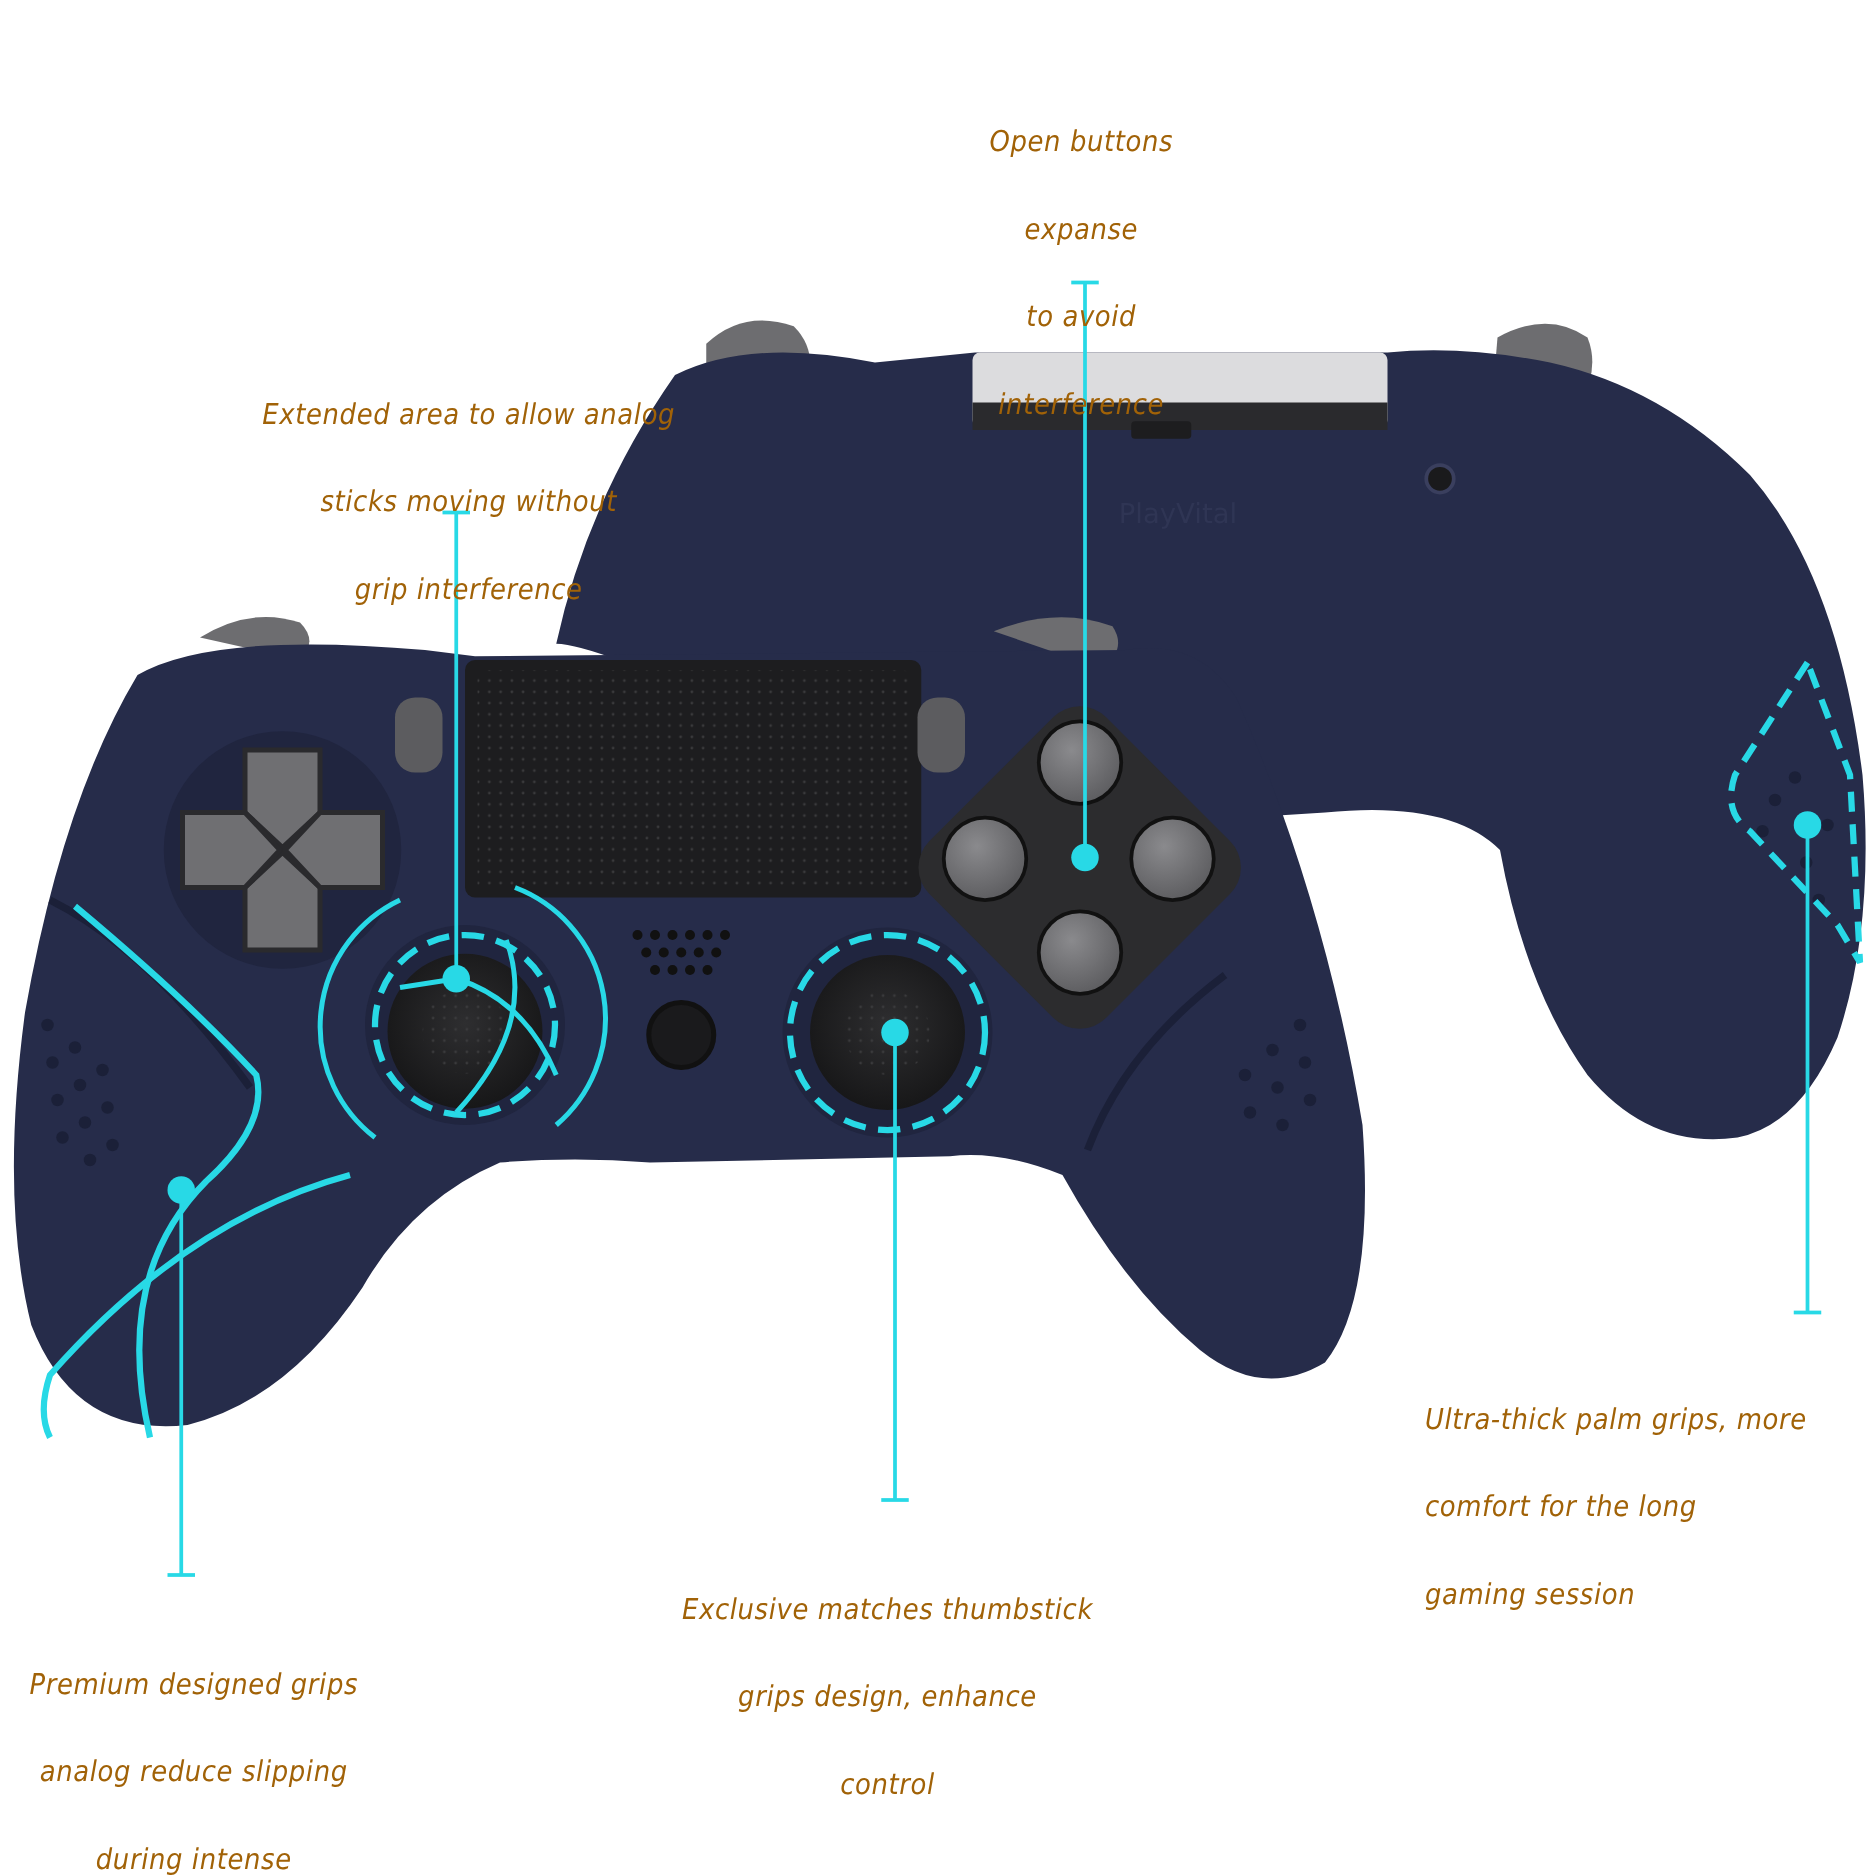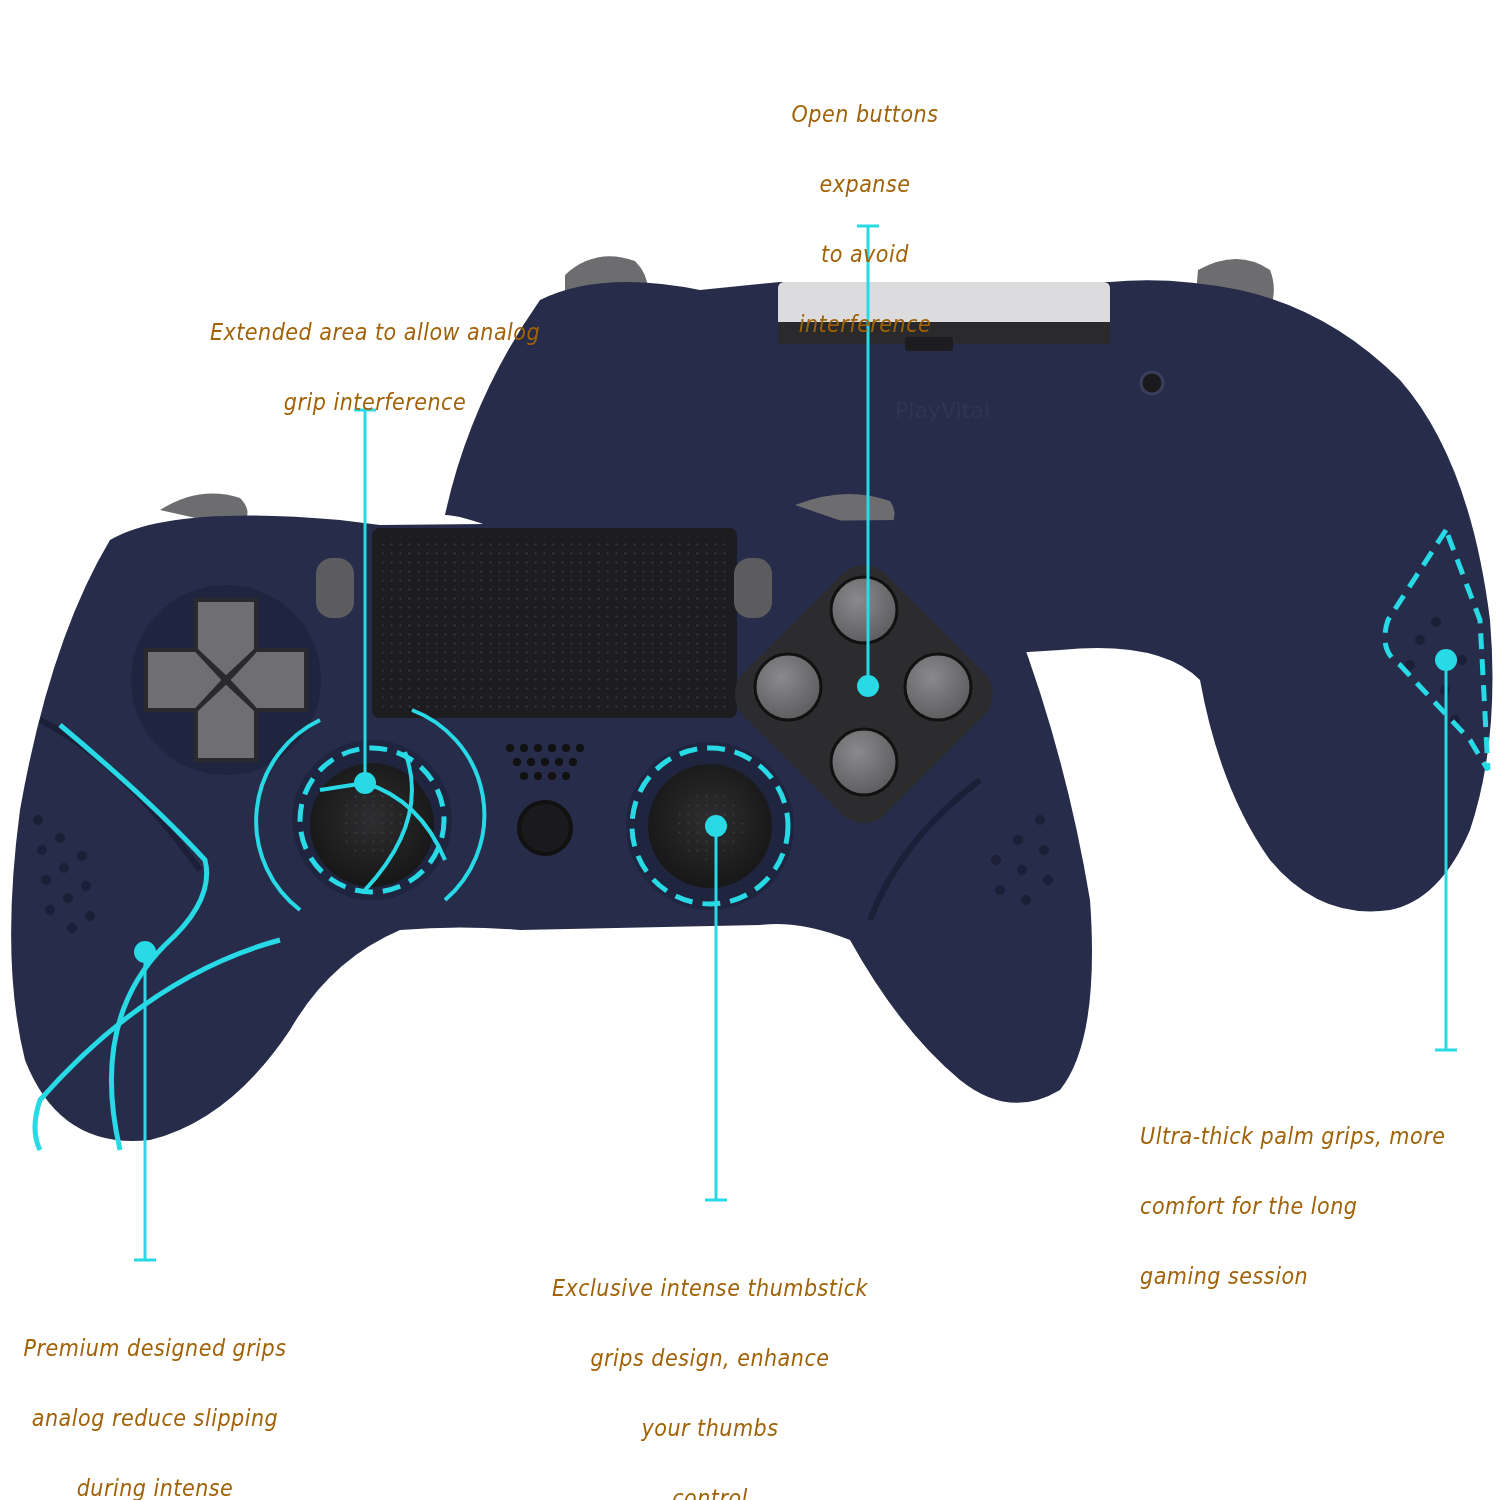--- a/index.html
+++ b/index.html
@@ -178,33 +178,33 @@
 
 <div class="caption center" style="left:760px;top:62px;width:210px;">
   <span class="line">Open buttons</span>
   <span class="line">expanse</span>
   <span class="line">to avoid</span>
   <span class="line">interference</span>
 </div>
 
 <div class="caption center" style="left:150px;top:280px;width:370px;margin-left:40px;">
   <span class="line">Extended area to allow analog</span>
+  <span class="line">sticks moving without</span>
   <span class="line">grip interference</span>
 </div>
 
 <div class="caption right" style="left:1140px;top:1084px;width:358px;">
   <span class="line">Ultra-thick palm grips, more</span>
   <span class="line">comfort for the long</span>
   <span class="line">gaming session</span>
 </div>
 
 <div class="caption center" style="left:520px;top:1236px;width:380px;">
-  <span class="line">Exclusive intense thumbstick</span>
+  <span class="line">Exclusive matches thumbstick</span>
   <span class="line">grips design, enhance</span>
-  <span class="line">your thumbs</span>
   <span class="line">control</span>
 </div>
 
 <div class="caption center" style="left:0px;top:1296px;width:310px;">
   <span class="line">Premium designed grips</span>
   <span class="line">analog reduce slipping</span>
   <span class="line">during intense</span>
   
 </div>
 

